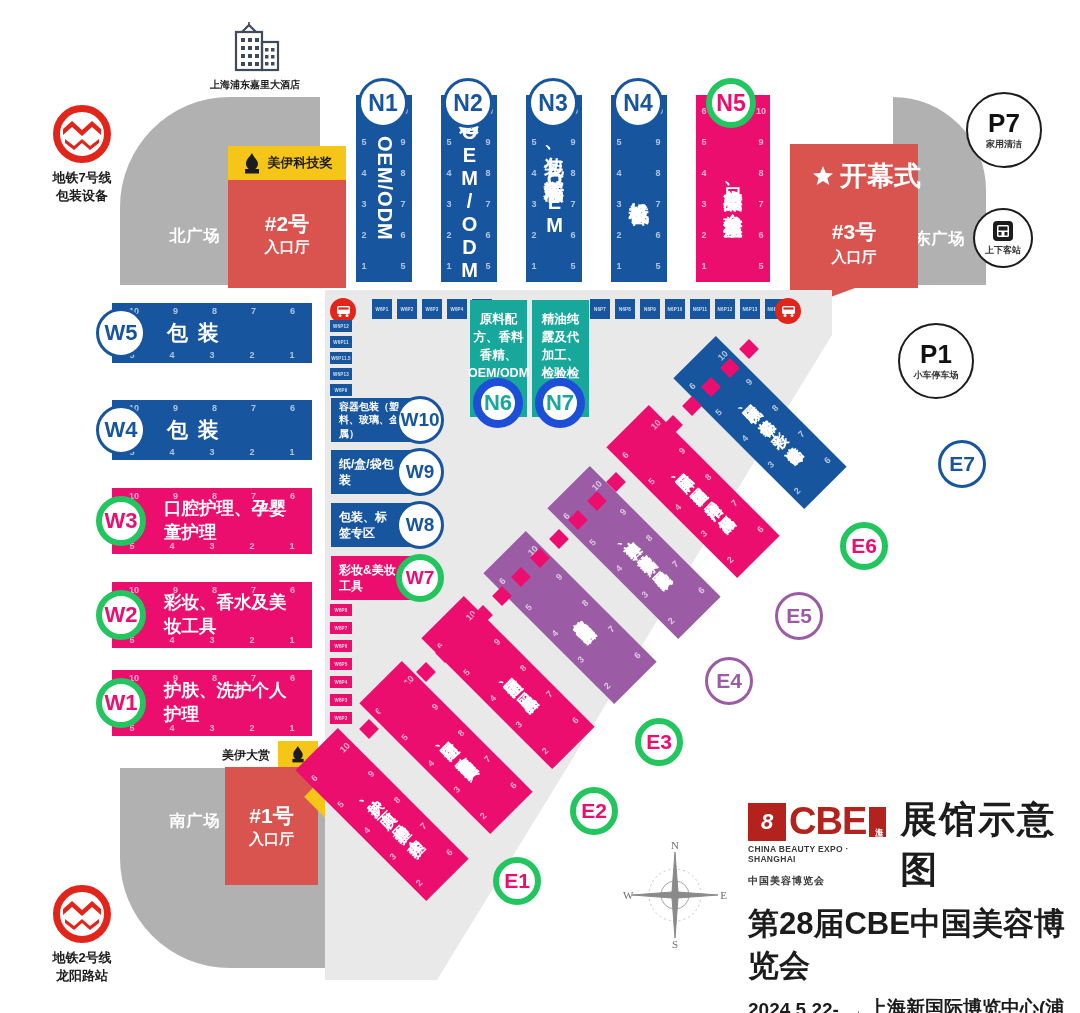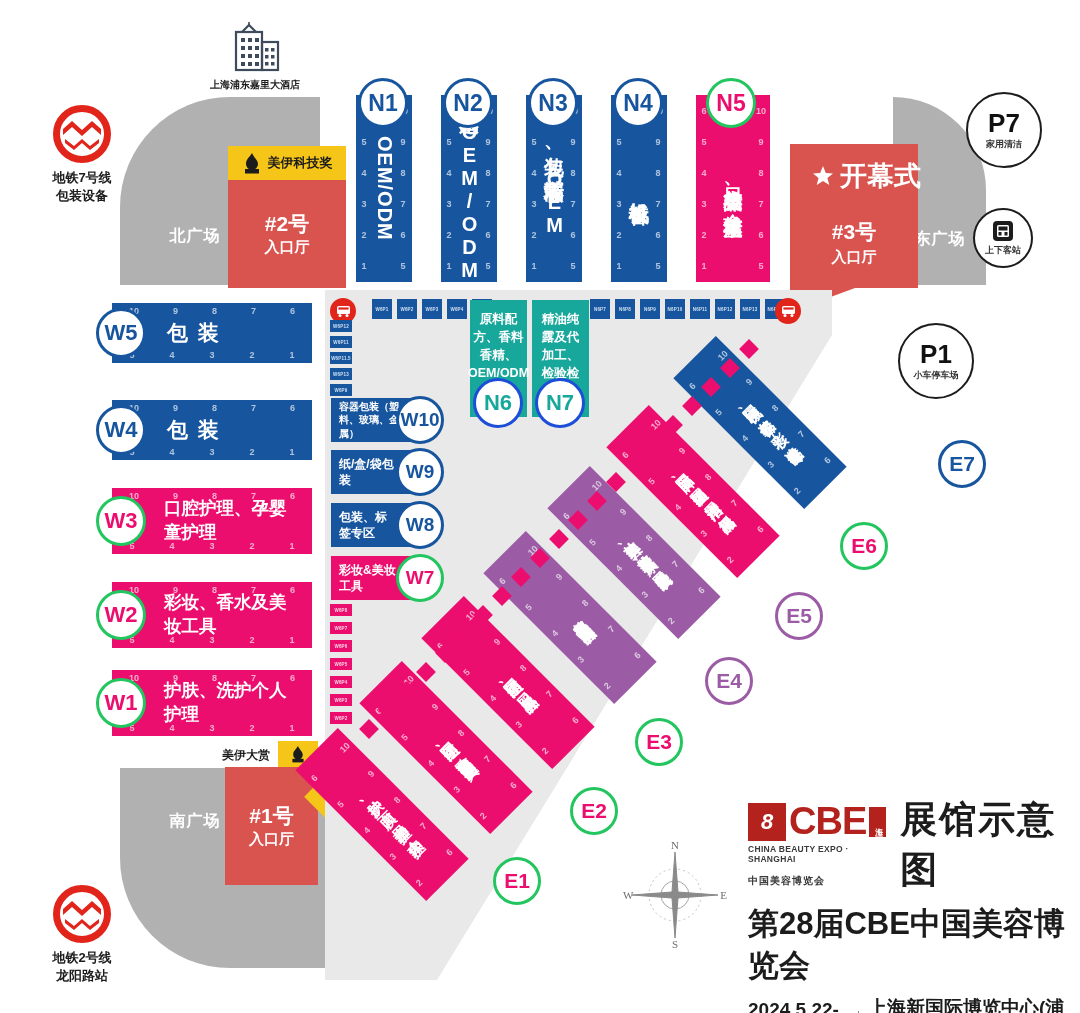--- a/index.html
+++ b/index.html
@@ -52,22 +52,22 @@
   }
   .vtext.latin{text-orientation:mixed;}
 
   
   .badge{
     position:absolute;border-radius:50%;background:#fff;
     display:flex;align-items:center;justify-content:center;
     font-weight:700;box-sizing:border-box;
   }
   .badge.blue{color:#17559e;border:3px solid #17559e;}
-  .badge.pink{color:#ec0e6e;border:3px solid #22c55e;}
-  .badge.teal{color:#18a79b;border:3px solid #1d4ed8;}
+  .badge.pink{color:#ec0e6e;border:6px solid #22c55e;}
+  .badge.teal{color:#18a79b;border:8px solid #1d4ed8;}
   .badge.purple{color:#9b5ca5;border:3px solid #9b5ca5;}
 
   
   .ticks{position:absolute;display:flex;color:#ffffff;opacity:.65;font-size:9px;font-weight:700;}
   .ticks.row{left:0;right:0;justify-content:space-around;}
   .ticks.col{top:0;bottom:0;flex-direction:column;align-items:center;justify-content:space-around;}
 
   
   .chip{
     position:absolute;background:#17559e;color:#cfe0f2;

